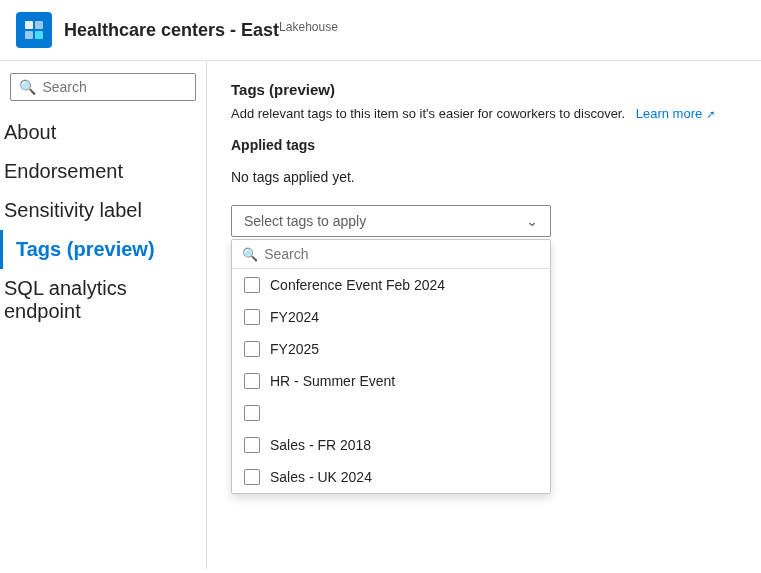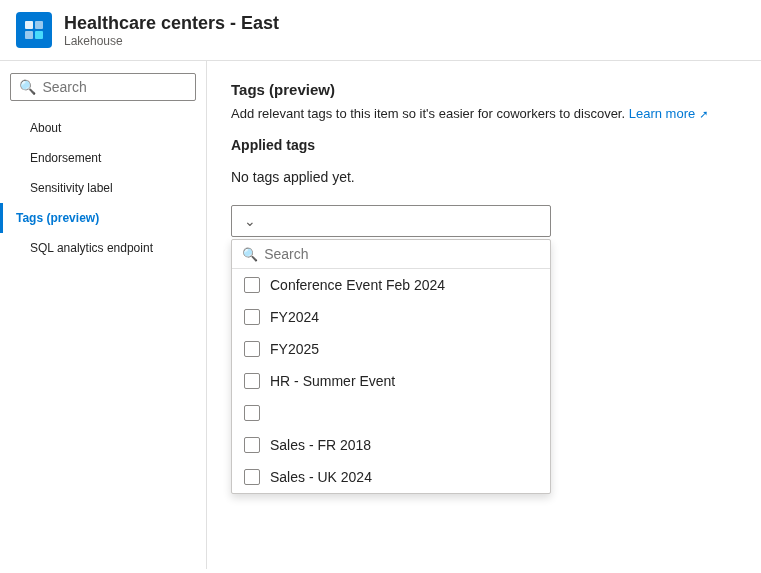--- a/index.html
+++ b/index.html
@@ -1,39 +1,39 @@
 <!DOCTYPE html>
 <html><head>
   <meta charset="utf-8">
   <style>
     * { box-sizing: border-box; margin: 0; padding: 0; }
     body { font-family: 'Segoe UI', Arial, sans-serif; font-size: 14px; color: #242424; background: #fff; width: 761px; height: 573px; overflow: hidden; }
 
     .header { display: flex; align-items: center; padding: 12px 16px; border-bottom: 1px solid #e0e0e0; }
     .header-icon { width: 36px; height: 36px; background: #0078d4; border-radius: 4px; margin-right: 12px; display: flex; align-items: center; justify-content: center; flex-shrink: 0; }
     .header-icon svg { width: 24px; height: 24px; }
-    .header-text { display: flex; flex-direction: column; }
+    .header-text { display: flex; }
     .header-title { font-size: 18px; font-weight: 600; color: #242424; }
     .header-subtitle { font-size: 12px; color: #605e5c; }
 
     .content { display: flex; height: calc(573px - 65px); }
 
     .sidebar { width: 207px; border-right: 1px solid #e0e0e0; padding: 12px 0; flex-shrink: 0; }
     .search-box { margin: 0 10px 12px 10px; display: flex; align-items: center; border: 1px solid #8a8886; border-radius: 2px; padding: 5px 8px; }
     .search-box input { border: none; outline: none; font-size: 14px; color: #242424; width: 100%; background: transparent; }
     .search-icon { color: #605e5c; margin-right: 6px; font-size: 14px; }
 
-    .nav-item { padding: 8px 30px; font-size: 12px; color: #242424; cursor: pointer; }
+    .nav-item { padding: 8px 4px; font-size: 20px; color: #242424; cursor: pointer; }
     .nav-item.active { border-left: 3px solid #0078d4; font-weight: 600; padding-left: 13px; color: #0078d4; }
 
     .main { flex: 1; padding: 20px 24px; overflow-y: auto; }
 
     .section-title { font-size: 15px; font-weight: 700; margin-bottom: 8px; color: #242424; }
     .description { font-size: 13px; color: #242424; margin-bottom: 16px; }
-    .learn-more { color: #0078d4; text-decoration: none; }
+    .learn-more { color: #0078d4; text-decoration: none; margin-left: 7px; }
     .external-icon { display: inline-block; margin-left: 4px; font-size: 11px; color: #0078d4; }
 
     .applied-tags-label { font-size: 14px; font-weight: 600; margin-bottom: 16px; }
     .no-tags { font-size: 14px; color: #242424; margin-bottom: 20px; }
 
     .apply-tags-label { font-size: 14px; font-weight: 600; margin-bottom: 10px; }
 
     .dropdown-container { position: relative; width: 320px; }
     .dropdown-trigger { display: flex; align-items: center; justify-content: space-between; border: 1px solid #8a8886; border-radius: 2px; padding: 7px 12px; cursor: pointer; background: #fff; }
     .dropdown-trigger span { font-size: 14px; color: #605e5c; }
@@ -87,20 +87,21 @@
         <span>Learn more</span><span class="external-icon">➚</span>
       </a>
     </div>
 
     <div class="applied-tags-label">Applied tags</div>
     <div class="no-tags">No tags applied yet.</div>
 
 
     <div class="dropdown-container">
       <div class="dropdown-trigger">
+        <span>Select tags to apply</span>
         <span class="chevron-icon">⌄</span>
       </div>
 
       <div class="dropdown-menu">
         <div class="dropdown-search">
           <span class="dropdown-search-icon">🔍</span>
           <input type="text" placeholder="Search" style="">
         </div>
 
         <div class="dropdown-item">

